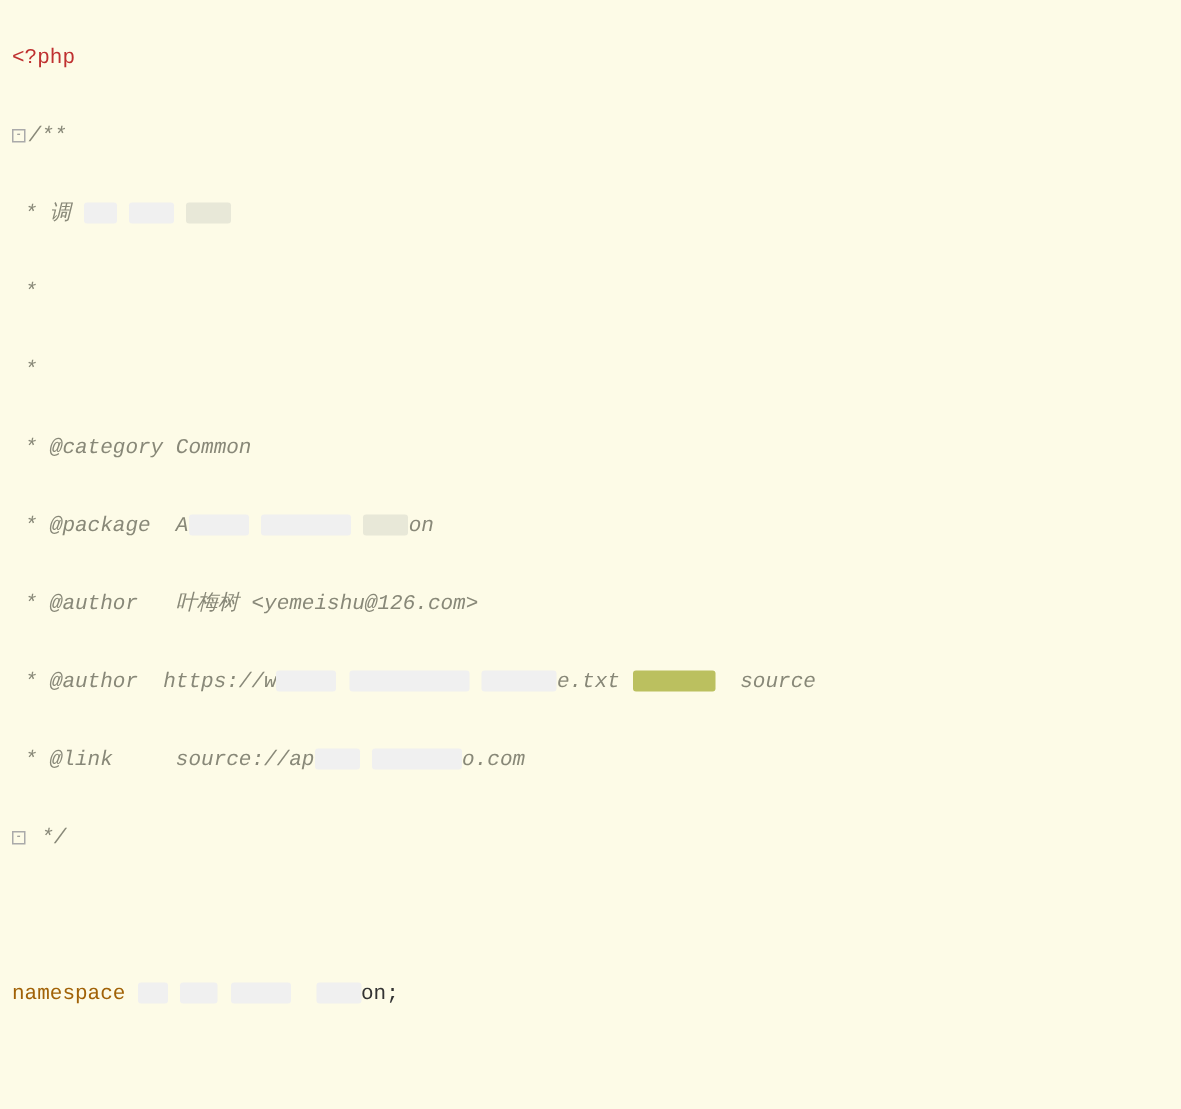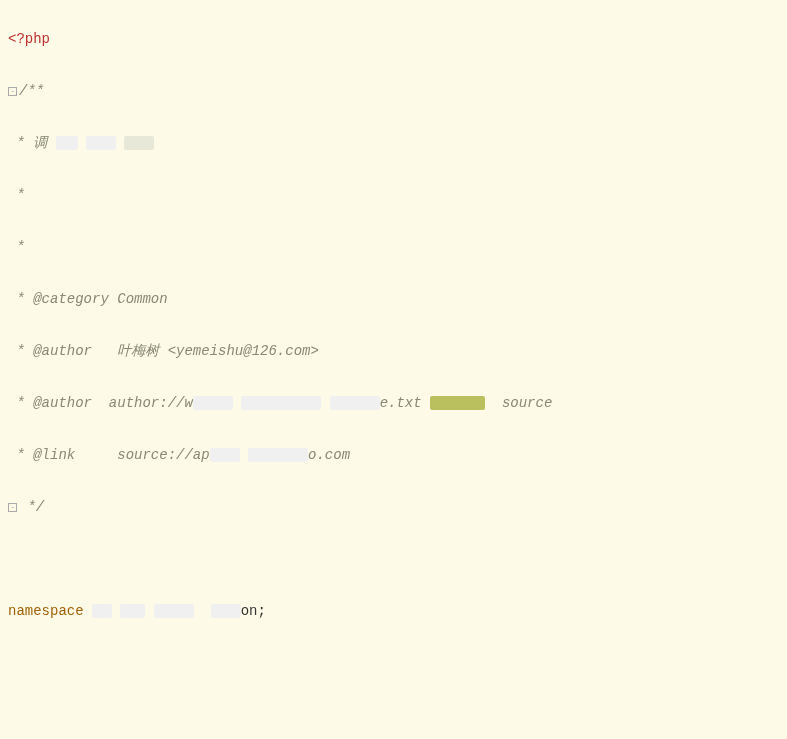--- a/index.html
+++ b/index.html
@@ -84,22 +84,23 @@
 </head>
 <body>
 
 <div class="code-area">
 <div class="line"><span class="php-tag">&lt;?php</span></div>
 <div class="line"><span class="collapse-icon">-</span><span class="comment">/**</span></div>
 <div class="line"><span class="comment"> * 调</span> <span class="redacted" style="width:22px"></span> <span class="redacted" style="width:30px"></span> <span class="redacted-light" style="width:30px"></span></div>
 <div class="line"><span class="comment"> *</span></div>
 <div class="line"><span class="comment"> *</span></div>
 <div class="line"><span class="doctag"> * @category</span><span class="comment"> Common</span></div>
+<div class="line"><span class="doctag"> * @package </span><span class="comment"> A</span><span class="redacted" style="width:40px"></span> <span class="redacted" style="width:60px"></span> <span class="redacted-light" style="width:30px"></span><span class="comment">on</span></div>
 <div class="line"><span class="doctag"> * @author  </span><span class="comment"> 叶梅树 &lt;yemeishu@126.com&gt;</span></div>
-<div class="line"><span class="doctag"> * @author </span><span class="comment"> author://w</span><span class="redacted" style="width:40px"></span> <span class="redacted" style="width:80px"></span> <span class="redacted" style="width:50px"></span><span class="comment">e.txt</span> <span class="redacted-olive" style="width:55px"></span> <span class="comment"> source</span></div>
+<div class="line"><span class="doctag"> * @author </span><span class="comment"> https://w</span><span class="redacted" style="width:40px"></span> <span class="redacted" style="width:80px"></span> <span class="redacted" style="width:50px"></span><span class="comment">e.txt</span> <span class="redacted-olive" style="width:55px"></span> <span class="comment"> source</span></div>
 <div class="line"><span class="doctag"> * @link    </span><span class="comment"> source://ap</span><span class="redacted" style="width:30px"></span> <span class="redacted" style="width:60px"></span><span class="comment">o.com</span></div>
 <div class="line"><span class="collapse-icon">-</span><span class="comment"> */</span></div>
 <div class="line"></div>
 <div class="line"><span class="keyword">namespace</span><span class="plain"> </span><span class="redacted" style="width:20px"></span> <span class="redacted" style="width:25px"></span> <span class="redacted" style="width:40px"></span>  <span class="redacted" style="width:30px"></span><span class="plain">on</span><span class="plain">;</span></div>
 
 
 
 
 
 

